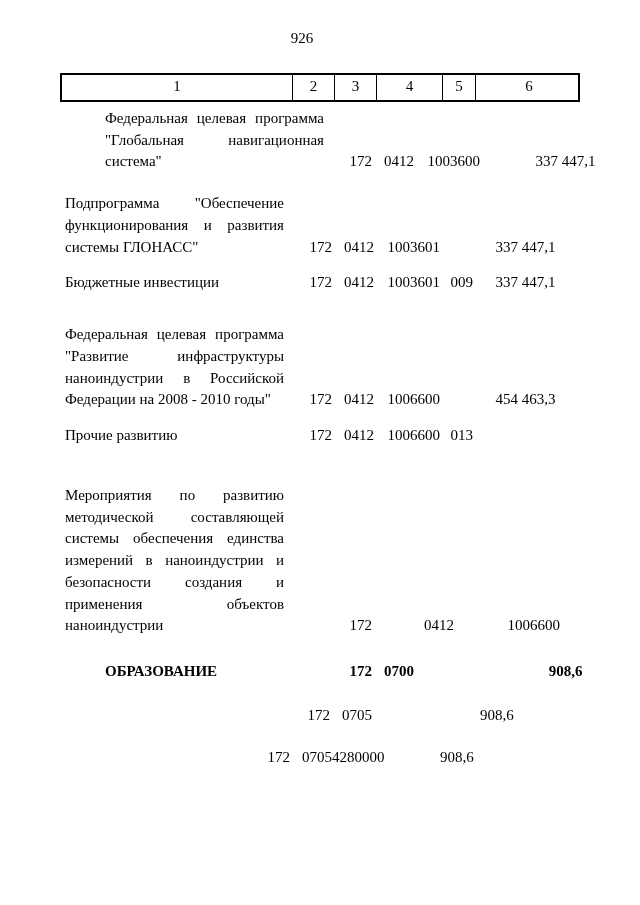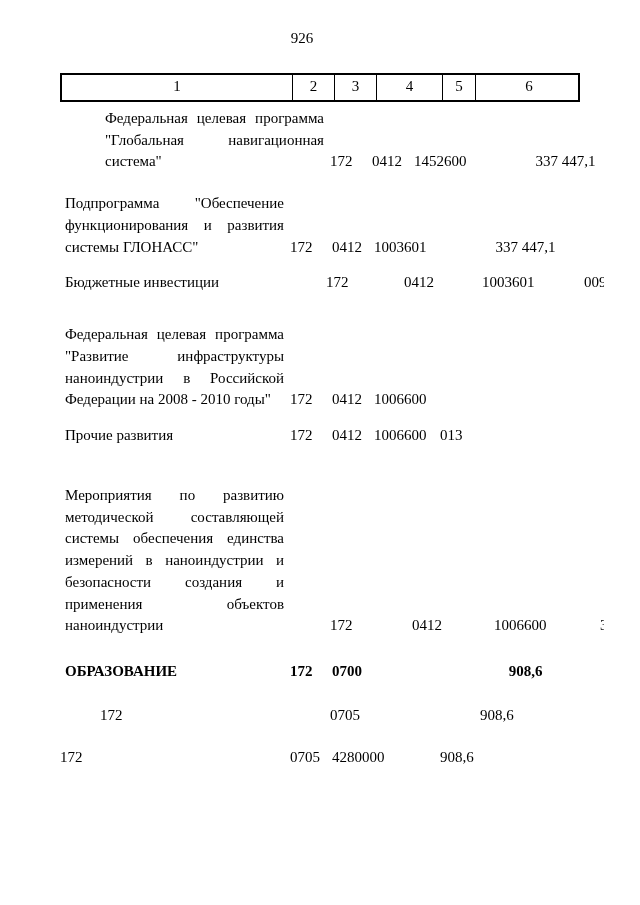--- a/index.html
+++ b/index.html
@@ -49,32 +49,32 @@
     align-items: end;
   }
   .c { min-height: 1px; }
   .name {
     text-align: justify;
     padding-left: 5px;
     padding-right: 6px;
     box-sizing: border-box;
   }
   .code {
-    text-align: left;
+    text-align: right;
     white-space: nowrap;
   }
   .amount {
     text-align: center;
     padding-right: 2px;
     white-space: nowrap;
   }
-  .bold { font-weight: bold; }
+  .bold { font-weight: bold; margin-left: 40px; }
   .mb20 { margin-bottom: 20px; margin-left: 40px; }
   .mb14 { margin-bottom: 14px; }
-  .mb30 { margin-bottom: 30px; gap: 36px; }
+  .mb30 { margin-bottom: 30px; }
   .mb38 { margin-bottom: 38px; }
   .mb24 { margin-bottom: 24px; gap: 40px; }
   .mb22 { margin-bottom: 22px; }
 </style>
 </head>
 <body>
 
 <div class="page">
 
   <div class="page-number">926</div>
@@ -87,21 +87,21 @@
       <div class="hcell">3</div>
       <div class="hcell">4</div>
       <div class="hcell">5</div>
       <div class="hcell">6</div>
     </div>
 
     <div class="grid row mb20">
       <div class="c name">Федеральная целевая программа "Глобальная навигационная система"</div>
       <div class="c code">172</div>
       <div class="c code">0412</div>
-      <div class="c code">1452600</div>
+      <div class="c code">1003600</div>
       <div class="c code"></div>
       <div class="c amount">337 447,1</div>
     </div>
 
     <div class="grid row mb14">
       <div class="c name">Подпрограмма "Обеспечение функционирования и развития системы ГЛОНАСС"</div>
       <div class="c code">172</div>
       <div class="c code">0412</div>
       <div class="c code">1003601</div>
       <div class="c code"></div>
@@ -116,24 +116,25 @@
       <div class="c code">009</div>
       <div class="c amount">337 447,1</div>
     </div>
 
     <div class="grid row mb14">
       <div class="c name">Федеральная целевая программа "Развитие инфраструктуры наноиндустрии в Российской Федерации на 2008 - 2010 годы"</div>
       <div class="c code">172</div>
       <div class="c code">0412</div>
       <div class="c code">1006600</div>
       <div class="c code"></div>
+      <div class="c amount">454 463,3</div>
     </div>
 
     <div class="grid row mb38">
-      <div class="c name">Прочие развития</div>
+      <div class="c name">Прочие развитию</div>
       <div class="c code">172</div>
       <div class="c code">0412</div>
       <div class="c code">1006600</div>
       <div class="c code">013</div>
     </div>
 
     <div class="grid row mb24">
       <div class="c name">Мероприятия по развитию методической составляющей системы обеспечения единства измерений в наноиндустрии и безопасности создания и применения объектов наноиндустрии</div>
       <div class="c code">172</div>
       <div class="c code">0412</div>

